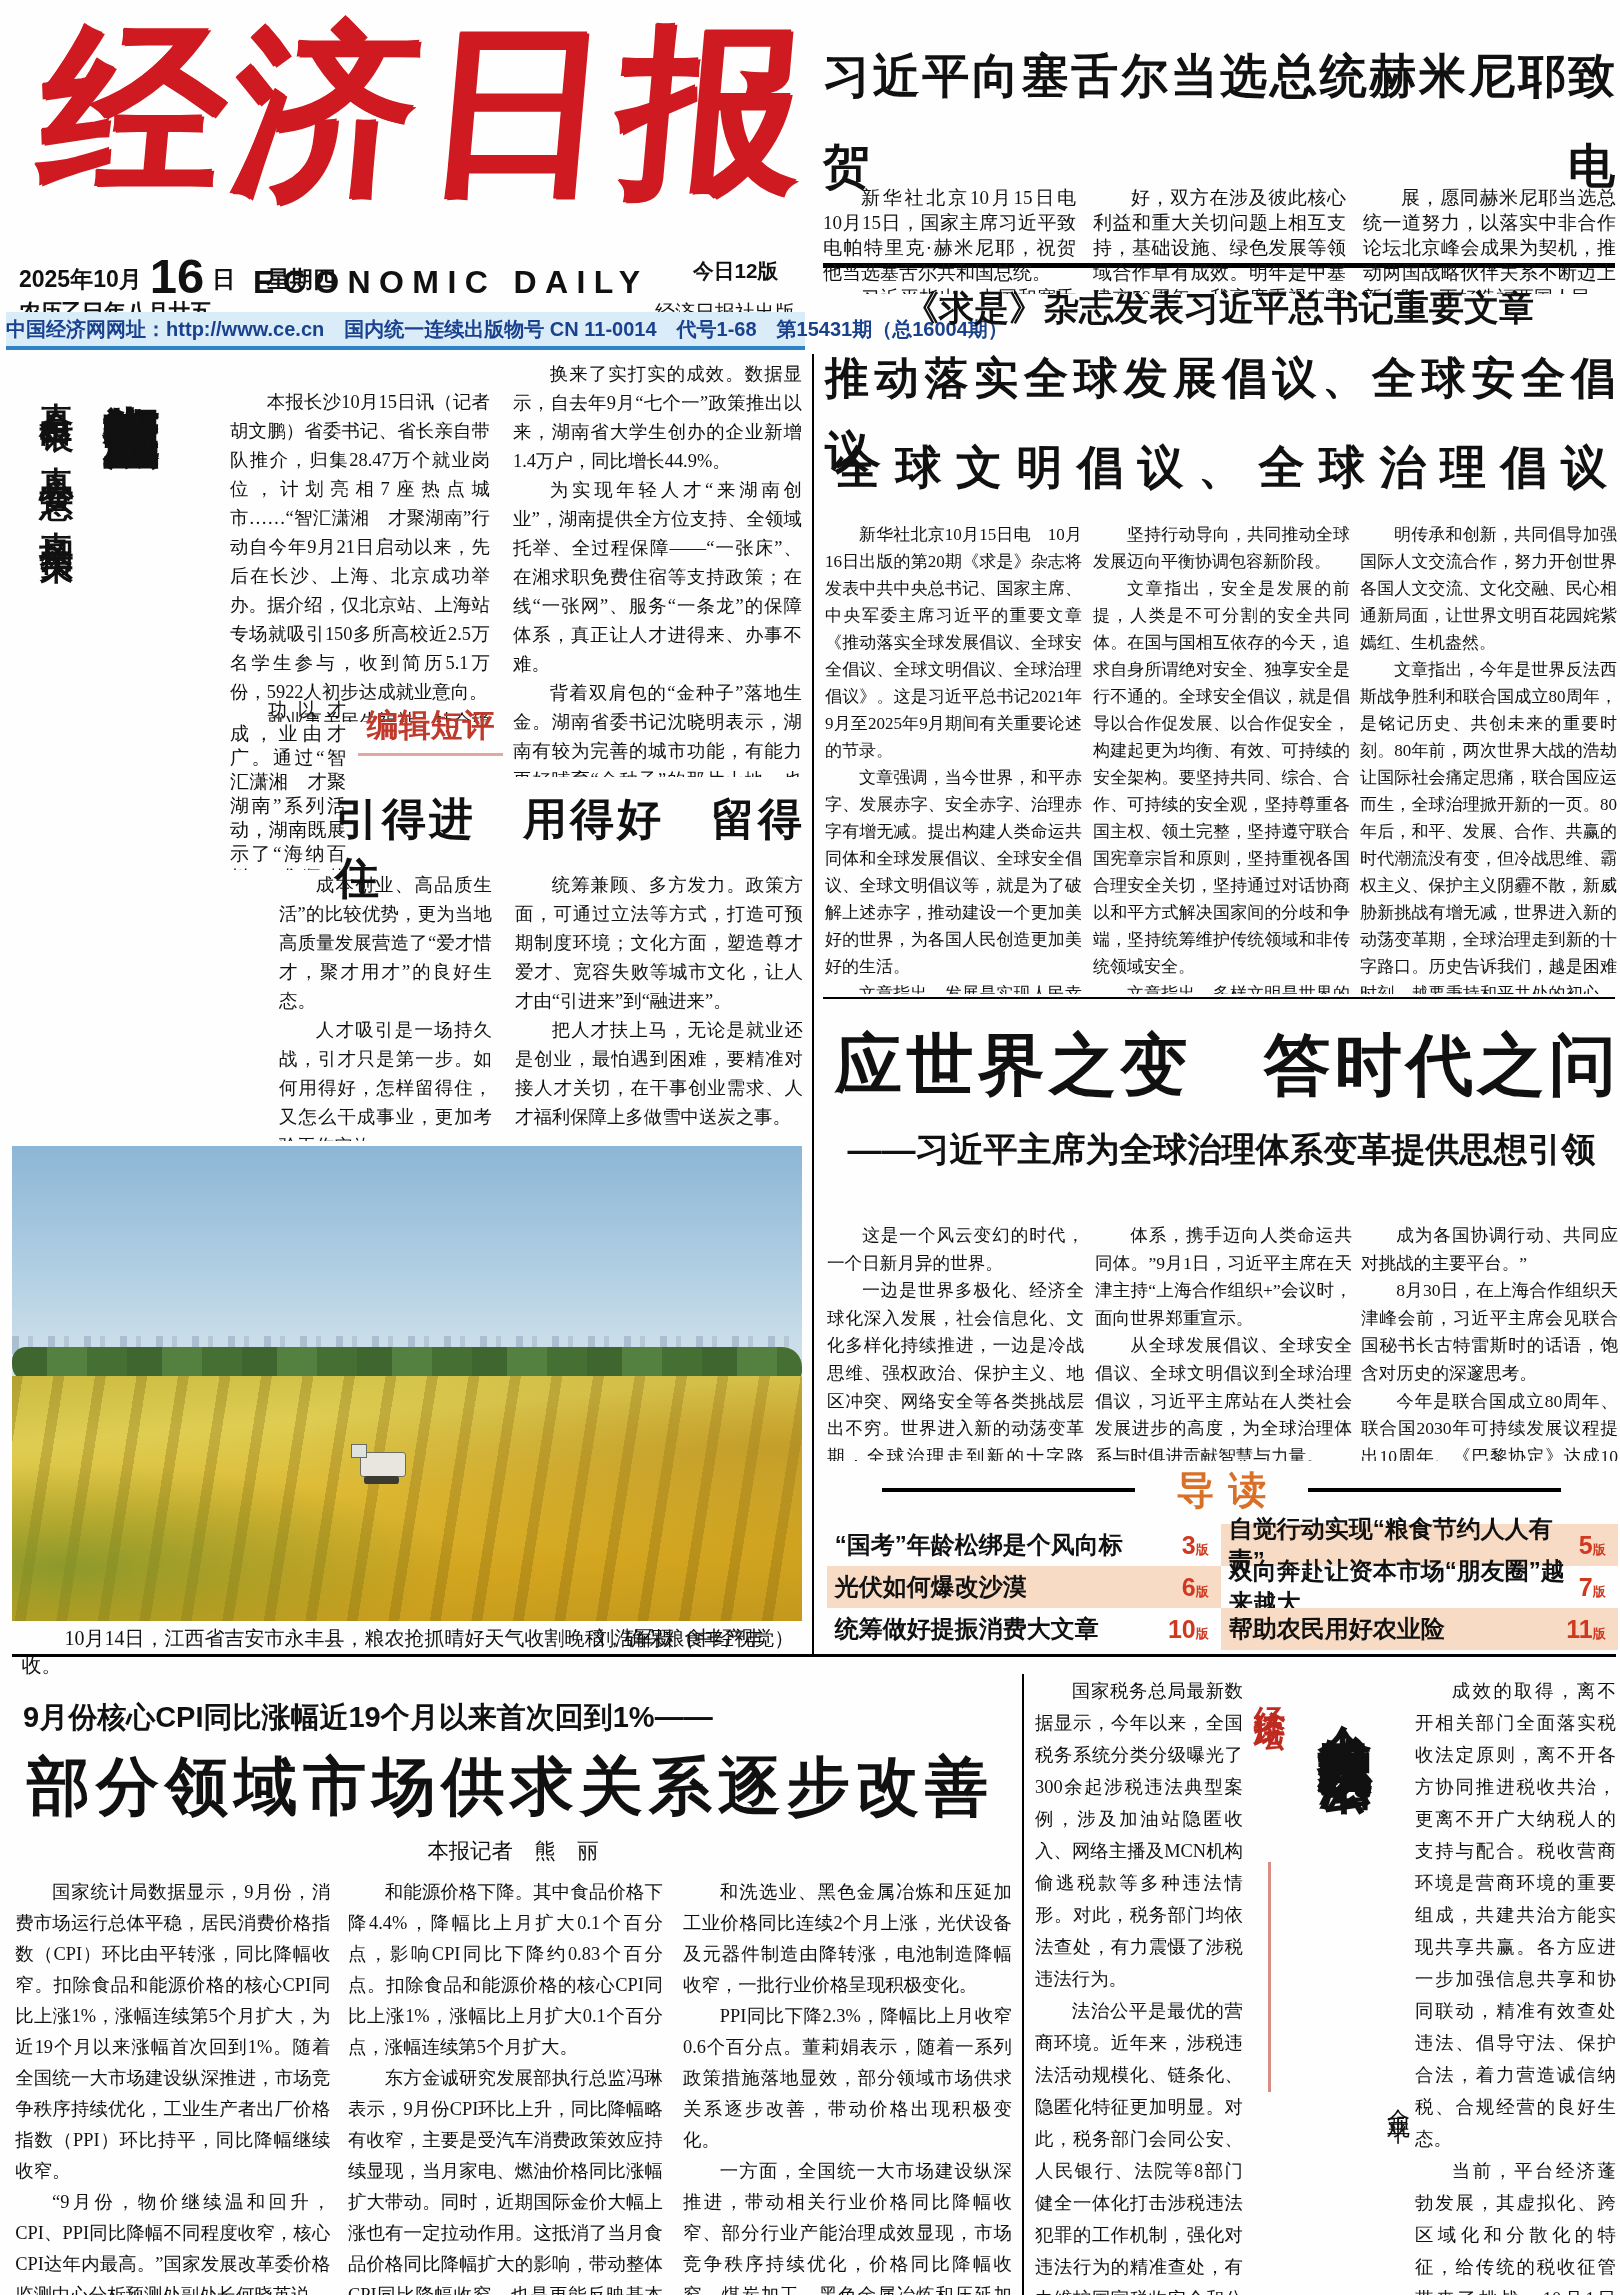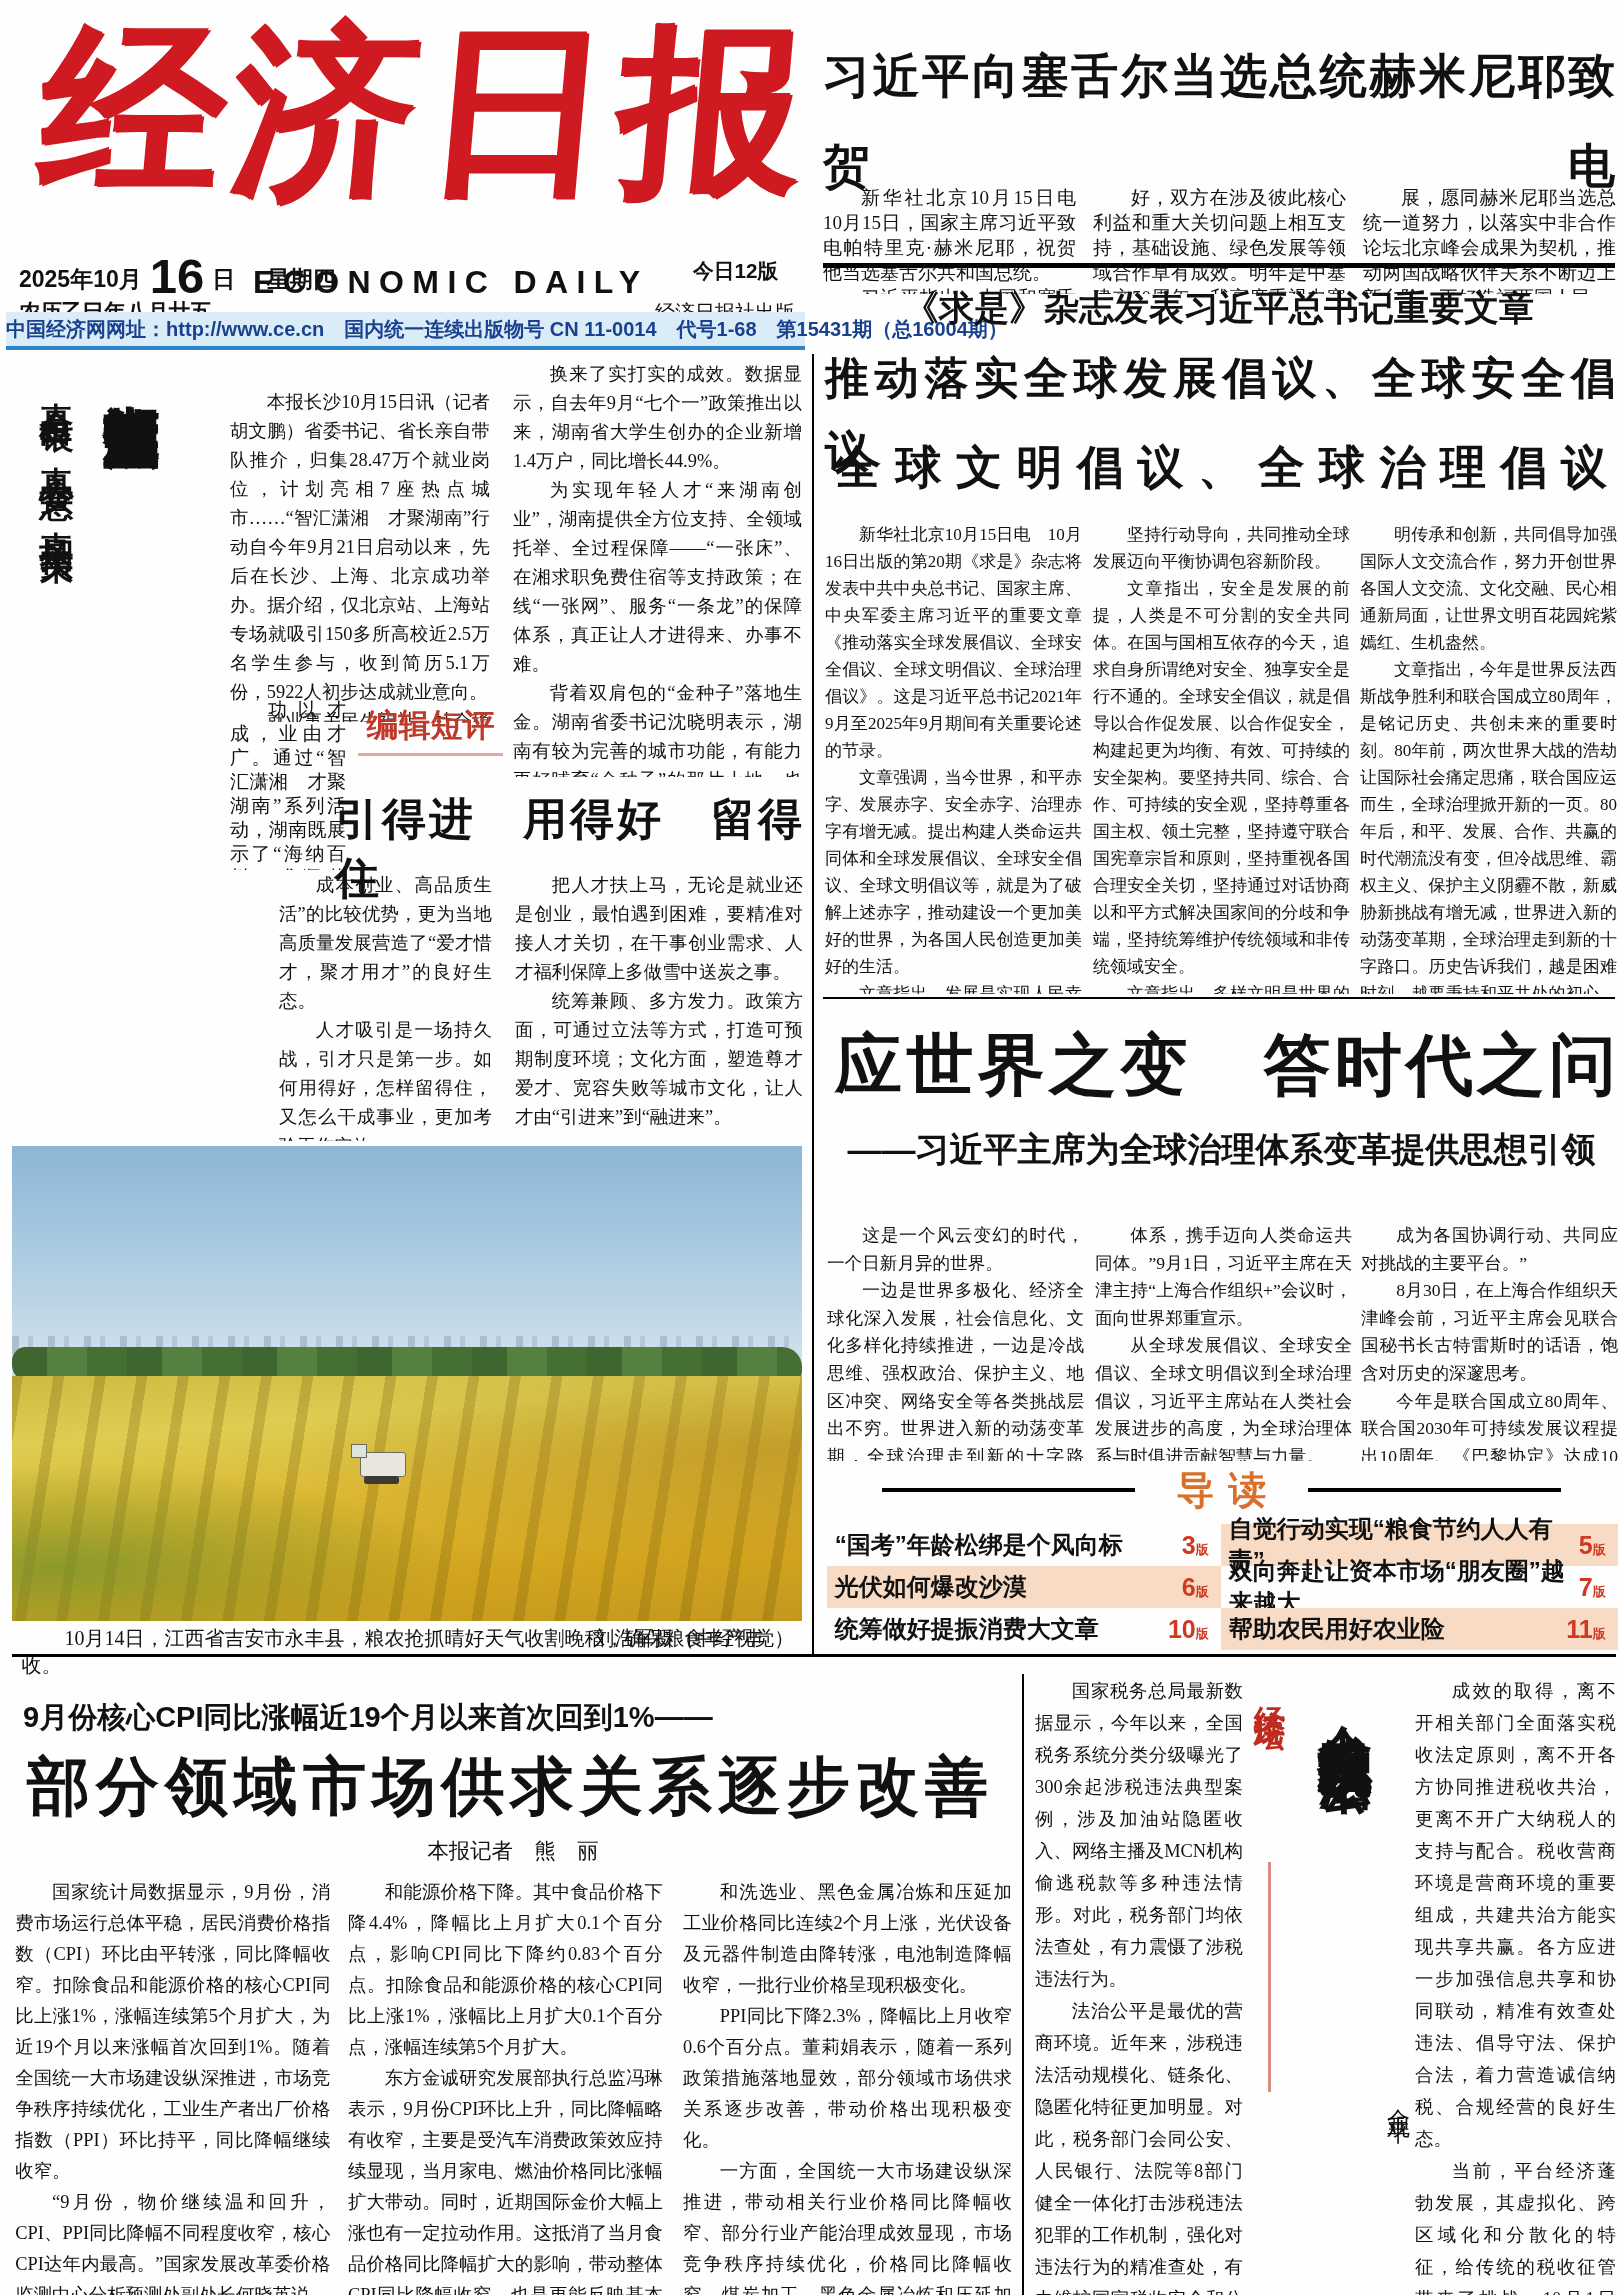--- a/index.html
+++ b/index.html
@@ -174,22 +174,22 @@
   <div class="col ed-intro">
       <p class="para">功以才成，业由才广。通过“智汇潇湘　才聚湖南”系列活动，湖南既展示了“海纳百川、求贤若渴”的真诚，也推介了“低</p>
     </div>
   <div class="abs ed-label">编辑短评</div>
   <div class="abs ed-headline sans">引得进　用得好　留得住</div>
   <div class="col ed-col" style="left:279px;width:213px;">
       <p class="para">成本创业、高品质生活”的比较优势，更为当地高质量发展营造了“爱才惜才，聚才用才”的良好生态。</p>
       <p class="para">人才吸引是一场持久战，引才只是第一步。如何用得好，怎样留得住，又怎么干成事业，更加考验工作实效。</p>
     </div>
   <div class="col ed-col" style="left:515px;width:288px;">
+      <p class="para">统筹兼顾、多方发力。政策方面，可通过立法等方式，打造可预期制度环境；文化方面，塑造尊才爱才、宽容失败等城市文化，让人才由“引进来”到“融进来”。</p>
       <p class="para">把人才扶上马，无论是就业还是创业，最怕遇到困难，要精准对接人才关切，在干事创业需求、人才福利保障上多做雪中送炭之事。</p>
-      <p class="para">统筹兼顾、多方发力。政策方面，可通过立法等方式，打造可预期制度环境；文化方面，塑造尊才爱才、宽容失败等城市文化，让人才由“引进来”到“融进来”。</p>
     </div>
 
   <div class="abs photo">
     <div class="sky"></div>
     <div class="skyline"></div>
     <div class="treeline"></div>
     <div class="field"></div>
     <div class="harvester"></div>
   </div>
   <div class="abs caption-row">

